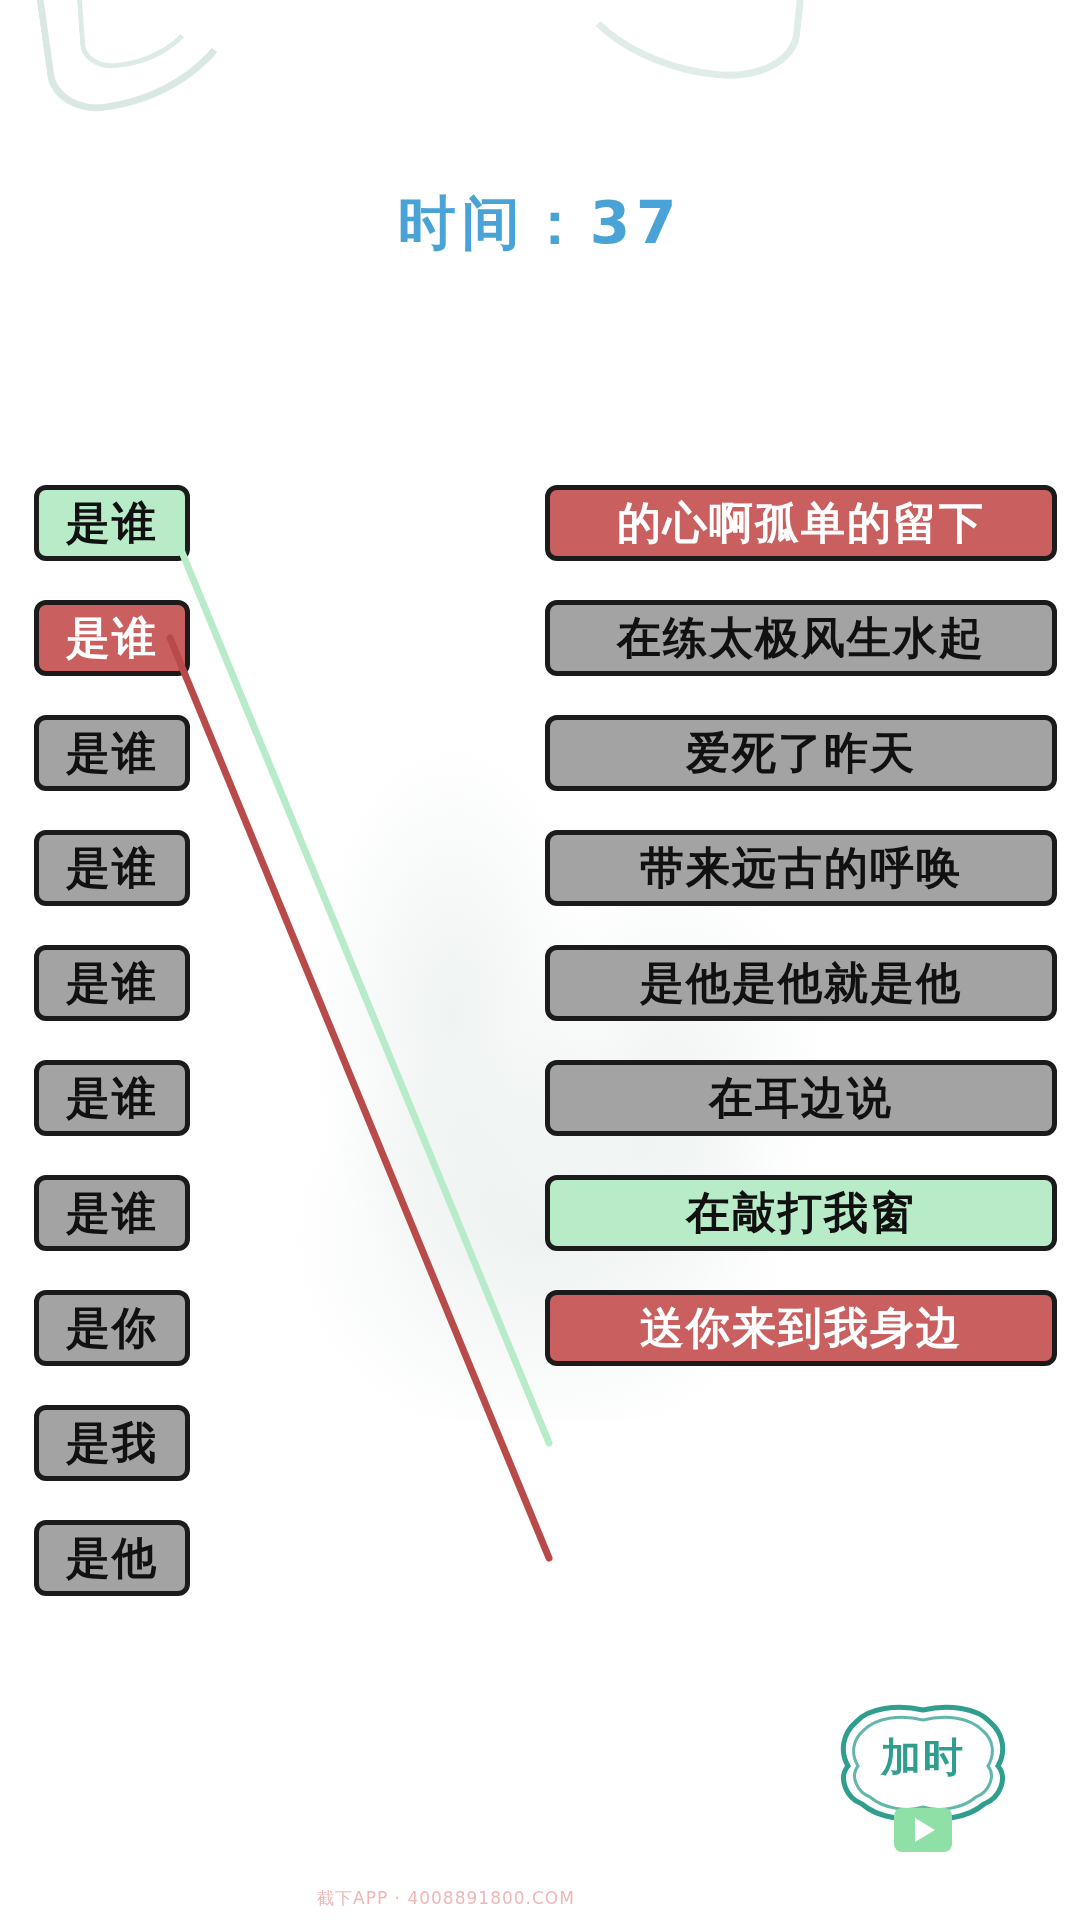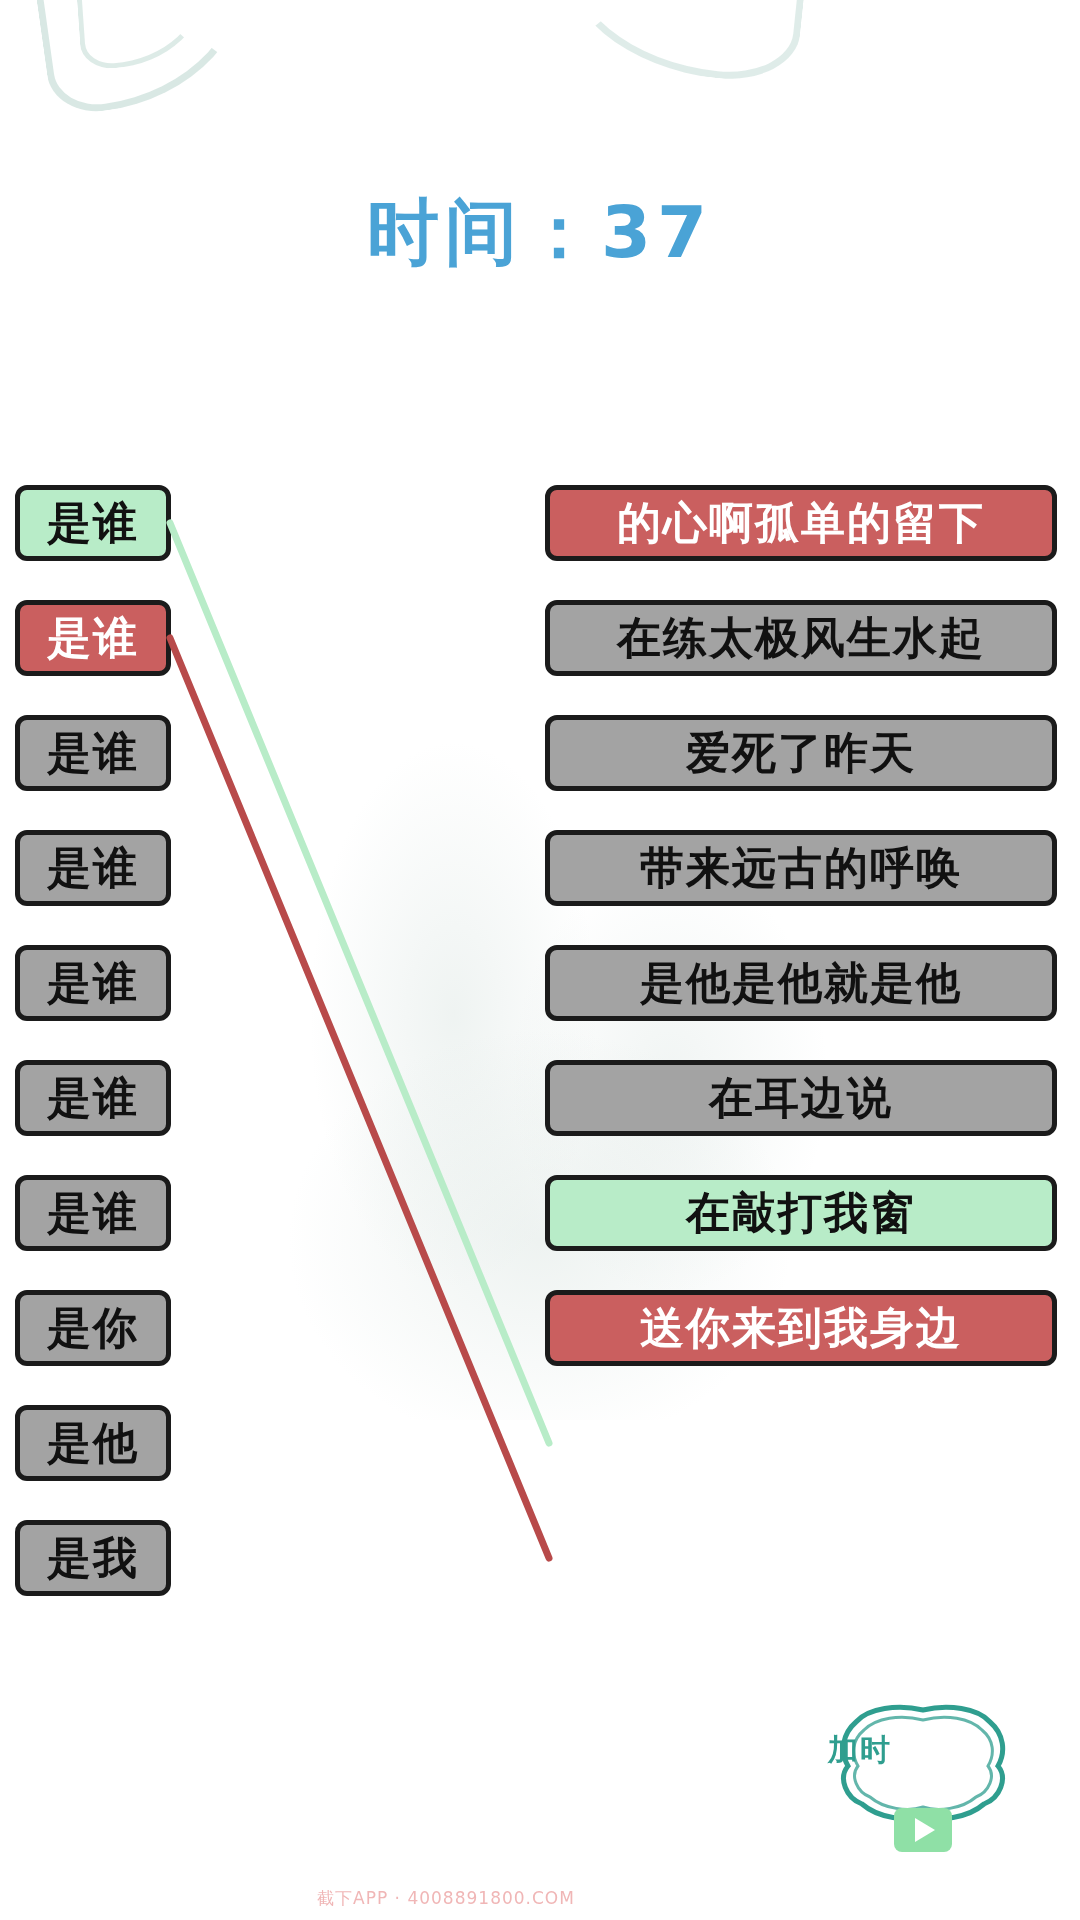--- a/index.html
+++ b/index.html
@@ -71,41 +71,41 @@
   }
 
   
   .timer {
     position: absolute;
     top: 185px;
     left: 0;
     width: 1080px;
     text-align: center;
     font-family: "DejaVu Sans", sans-serif;
-    font-size: 72px;
+    font-size: 58px;
     font-weight: bold;
     color: #4aa3d6;
     letter-spacing: 6px;
     text-shadow: 2px 2px 0 rgba(255,255,255,0.9);
     z-index: 3;
   }
 
   
   .board {
     position: absolute;
     top: 0; left: 0;
     width: 1080px;
     height: 1920px;
     z-index: 2;
   }
 
   .col {
     position: absolute;
   }
-  .col-left  { left: 15px;  top: 485px; width: 256px; }
+  .col-left  { left: 34px;  top: 485px; width: 256px; }
   .col-right { left: 545px; top: 485px; width: 512px; }
 
   .tile {
     box-sizing: border-box;
     border: 5px solid #1b1b1b;
     border-radius: 12px;
     background: #a3a3a3;
     display: flex;
     align-items: center;
     justify-content: center;
@@ -157,23 +157,24 @@
     position: absolute;
     left: 0; top: 0;
     width: 190px;
     height: 130px;
   }
   .addtime-label {
     position: absolute;
     left: 0;
     top: 30px;
     width: 190px;
+    text-align: center;
     font-family: "DejaVu Serif", serif;
     font-weight: bold;
-    font-size: 30px;
+    font-size: 40px;
     color: #2f9e8f;
     letter-spacing: 2px;
   }
   .addtime-play {
     position: absolute;
     left: 66px;
     top: 108px;
     width: 58px;
     height: 44px;
     background: #8fe0a6;
@@ -218,22 +219,22 @@
 <div class="board">
   <div class="col col-left" id="col-left">
       <div class="tile green">是谁</div>
       <div class="tile red">是谁</div>
       <div class="tile">是谁</div>
       <div class="tile">是谁</div>
       <div class="tile">是谁</div>
       <div class="tile">是谁</div>
       <div class="tile">是谁</div>
       <div class="tile">是你</div>
+      <div class="tile">是我</div>
       <div class="tile">是他</div>
-      <div class="tile">是我</div>
     </div>
   <div class="col col-right" id="col-right">
       <div class="tile red">的心啊孤单的留下</div>
       <div class="tile">在练太极风生水起</div>
       <div class="tile">爱死了昨天</div>
       <div class="tile">带来远古的呼唤</div>
       <div class="tile">是他是他就是他</div>
       <div class="tile">在耳边说</div>
       <div class="tile green">在敲打我窗</div>
       <div class="tile red">送你来到我身边</div>

